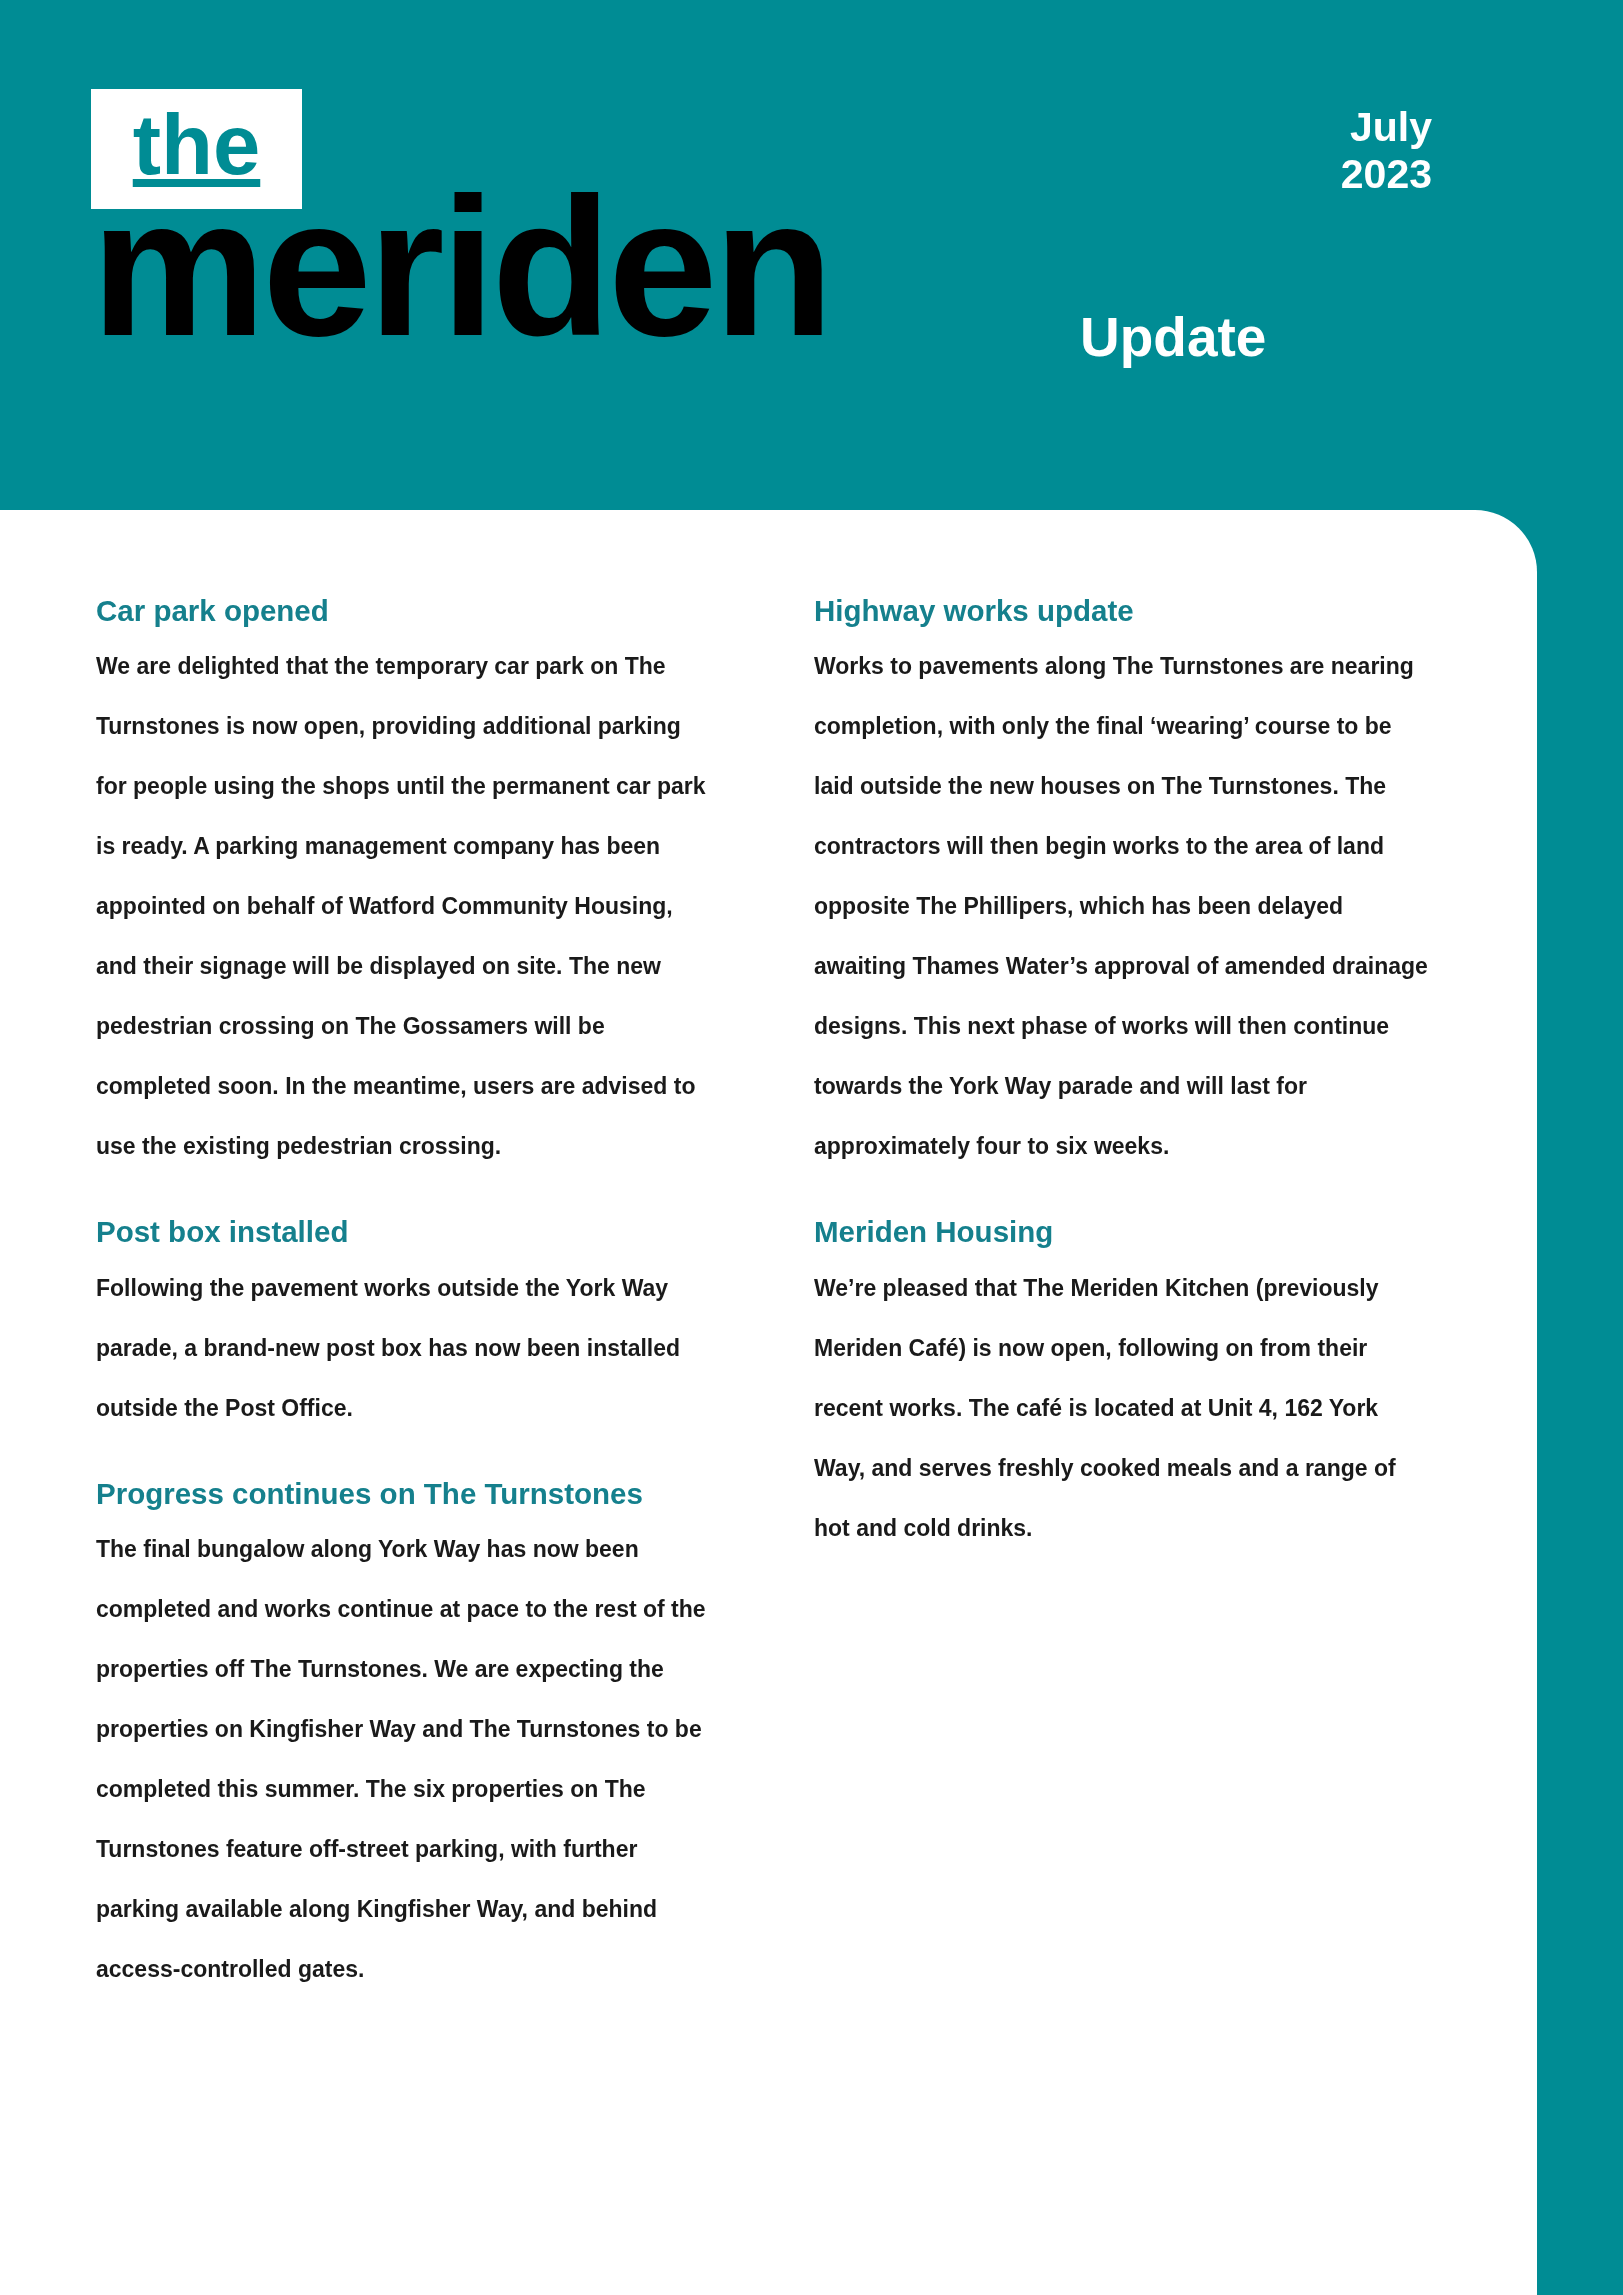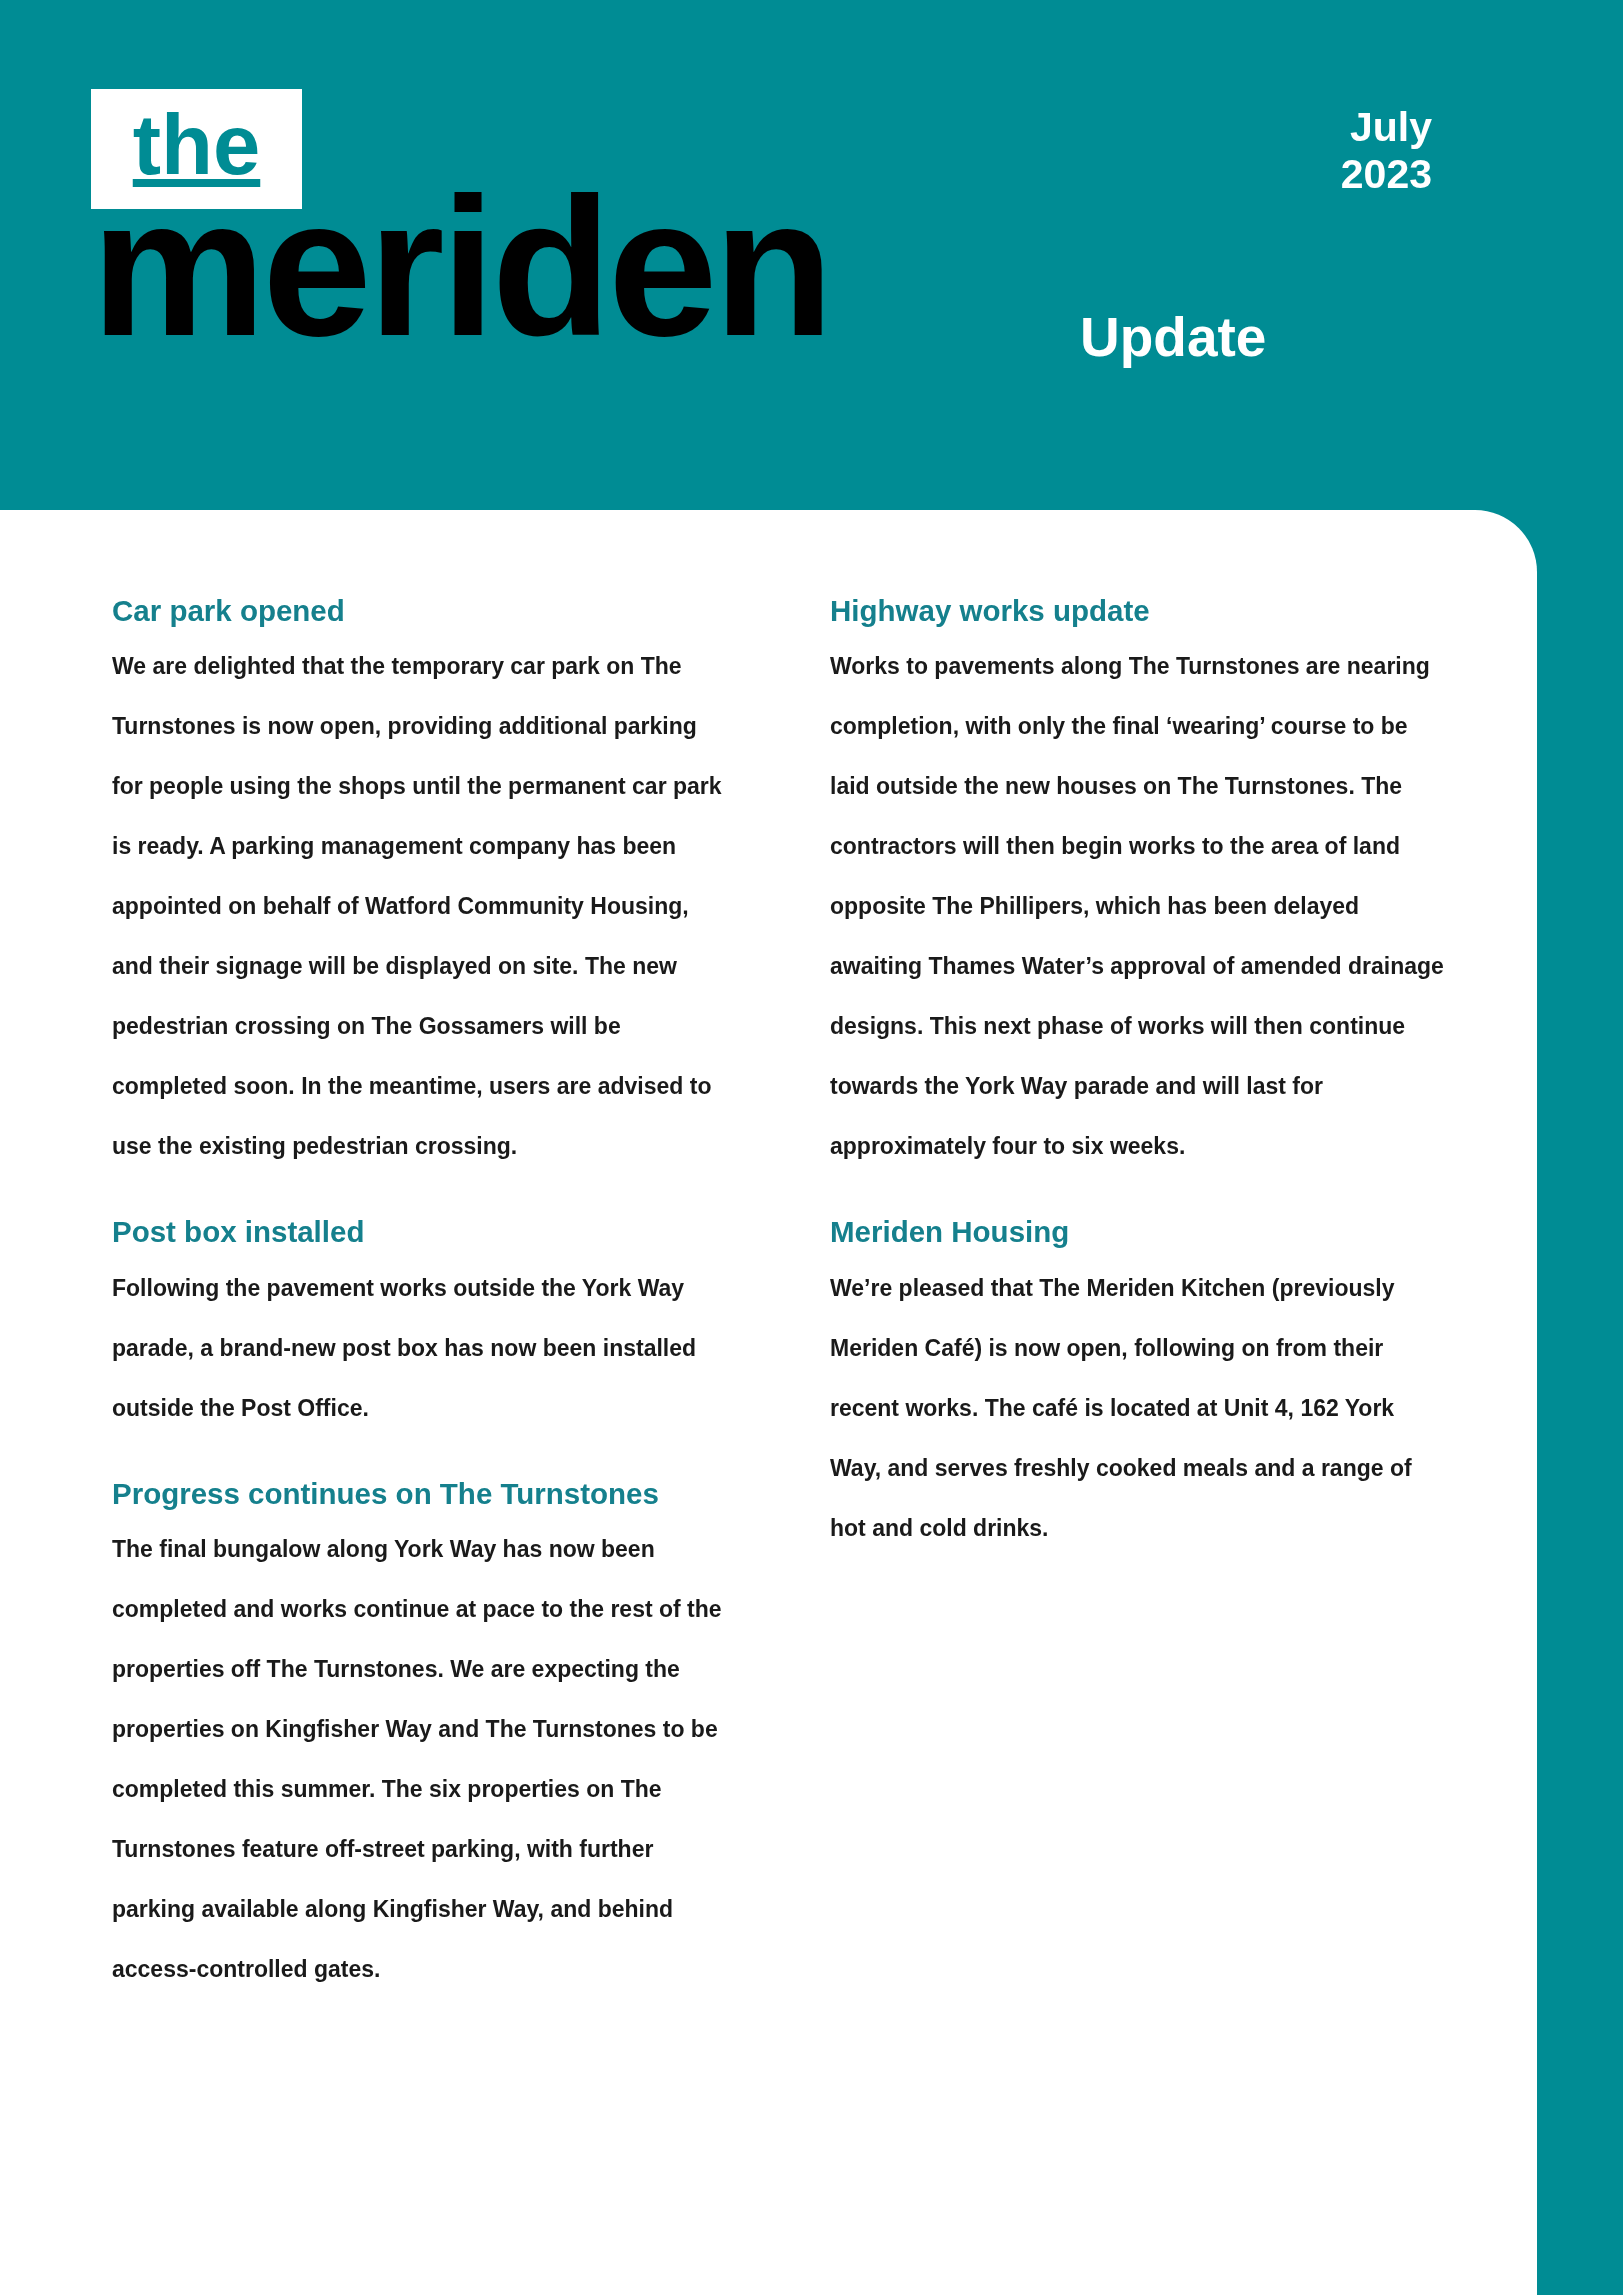--- a/index.html
+++ b/index.html
@@ -89,21 +89,20 @@
     position:absolute;
     left:0;top:510px;
     width:1537px;height:1785px;
     background:#ffffff;
     border-top-right-radius:62px;
   }
   .columns{
     display:flex;
     padding:83px 0 0 96px;
     gap:104px;
-    margin-left:16px;
   }
   .col{width:614px;}
   .article{margin:0;}
   .article + .article{margin-top:38px;}
   .article-heading{
     margin:0 0 6.6px 0;
     font-size:29.5px;
     line-height:1.25;
     font-weight:bold;
     color:var(--heading-teal);

